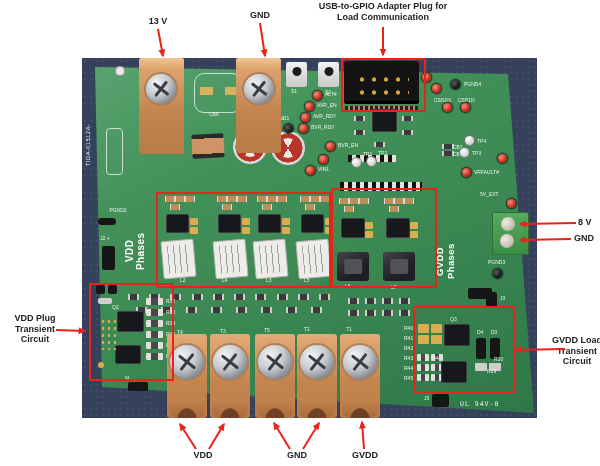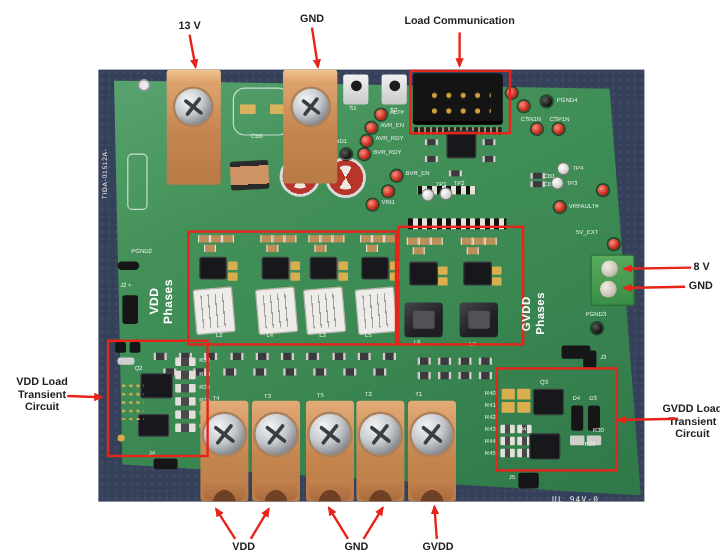--- a/index.html
+++ b/index.html
@@ -323,21 +323,21 @@
     <div class="silk" style="left:409px;top:272px">D3</div>
     <div class="blkpart" style="left:394px;top:280px;width:10px;height:21px"></div>
     <div class="blkpart" style="left:408px;top:280px;width:10px;height:21px"></div>
     <div class="comp" style="left:393px;top:305px;width:12px;height:8px;background:#cfcfc9;border-radius:1px"></div>
     <div class="comp" style="left:407px;top:305px;width:12px;height:8px;background:#cfcfc9;border-radius:1px"></div>
     <div class="silk" style="left:412px;top:299px">R30</div>
     <div class="silk" style="left:405px;top:311px">R29</div>
 
     <div class="silk" style="left:342px;top:338px">J5</div>
     <div class="blkpart" style="left:350px;top:336px;width:17px;height:13px"></div>
-    <div class="silk mono" style="left:378px;top:356px">UL 94V-0</div>
+    <div class="silk mono" style="left:378px;top:344px">UL 94V-0</div>
 
     <div class="silk" style="left:398px;top:134px">5V_EXT</div>
     <div class="tp" style="left:425px;top:141px"></div>
     <div class="tblock" style="left:410px;top:154px;width:35px;height:41px"></div>
     <div class="tscrew" style="left:419px;top:159px"></div>
     <div class="tscrew" style="left:418px;top:176px"></div>
     <div class="silk" style="left:406px;top:202px">PGND3</div>
     <div class="tp blk" style="left:411px;top:211px"></div>
     <div class="blkpart" style="left:404px;top:234px;width:11px;height:15px"></div>
     <div class="silk" style="left:418px;top:238px">J3</div>
@@ -370,32 +370,32 @@
     </div>
     <div class="rotlab" style="left:352px;top:172px;height:62px;font-size:9.5px">
       <span>GVDD</span><br>
       <span>Phases</span>
     </div>
   </div>
 
   <div class="ann cx" style="left:158px;top:16px">13 V</div>
   <div class="ann cx" style="left:260px;top:10px">GND</div>
   <div class="ann cx" style="left:383px;top:1px">
-    <br>
+    <span>USB-to-GPIO Adapter Plug for</span><br>
     <span>Load Communication</span>
   </div>
   <div class="ann" style="left:578px;top:217px">8 V</div>
   <div class="ann" style="left:574px;top:233px">GND</div>
   <div class="ann cx" style="left:577px;top:335px">
     <span>GVDD Load</span><br>
     <span>Transient</span><br>
     <span>Circuit</span>
   </div>
   <div class="ann cx" style="left:35px;top:313px">
-    <span>VDD Load</span><br>
+    <span>VDD Plug</span><br>
     <span>Transient</span><br>
     <span>Circuit</span>
   </div>
   <div class="ann cx" style="left:203px;top:450px">VDD</div>
   <div class="ann cx" style="left:297px;top:450px">GND</div>
   <div class="ann cx" style="left:365px;top:450px">GVDD</div>
 
   <svg class="arrows" width="600" height="466">
     <defs>
       <marker id="ah" markerWidth="9" markerHeight="8" refX="6.5" refY="3.5" orient="auto" markerUnits="userSpaceOnUse">

